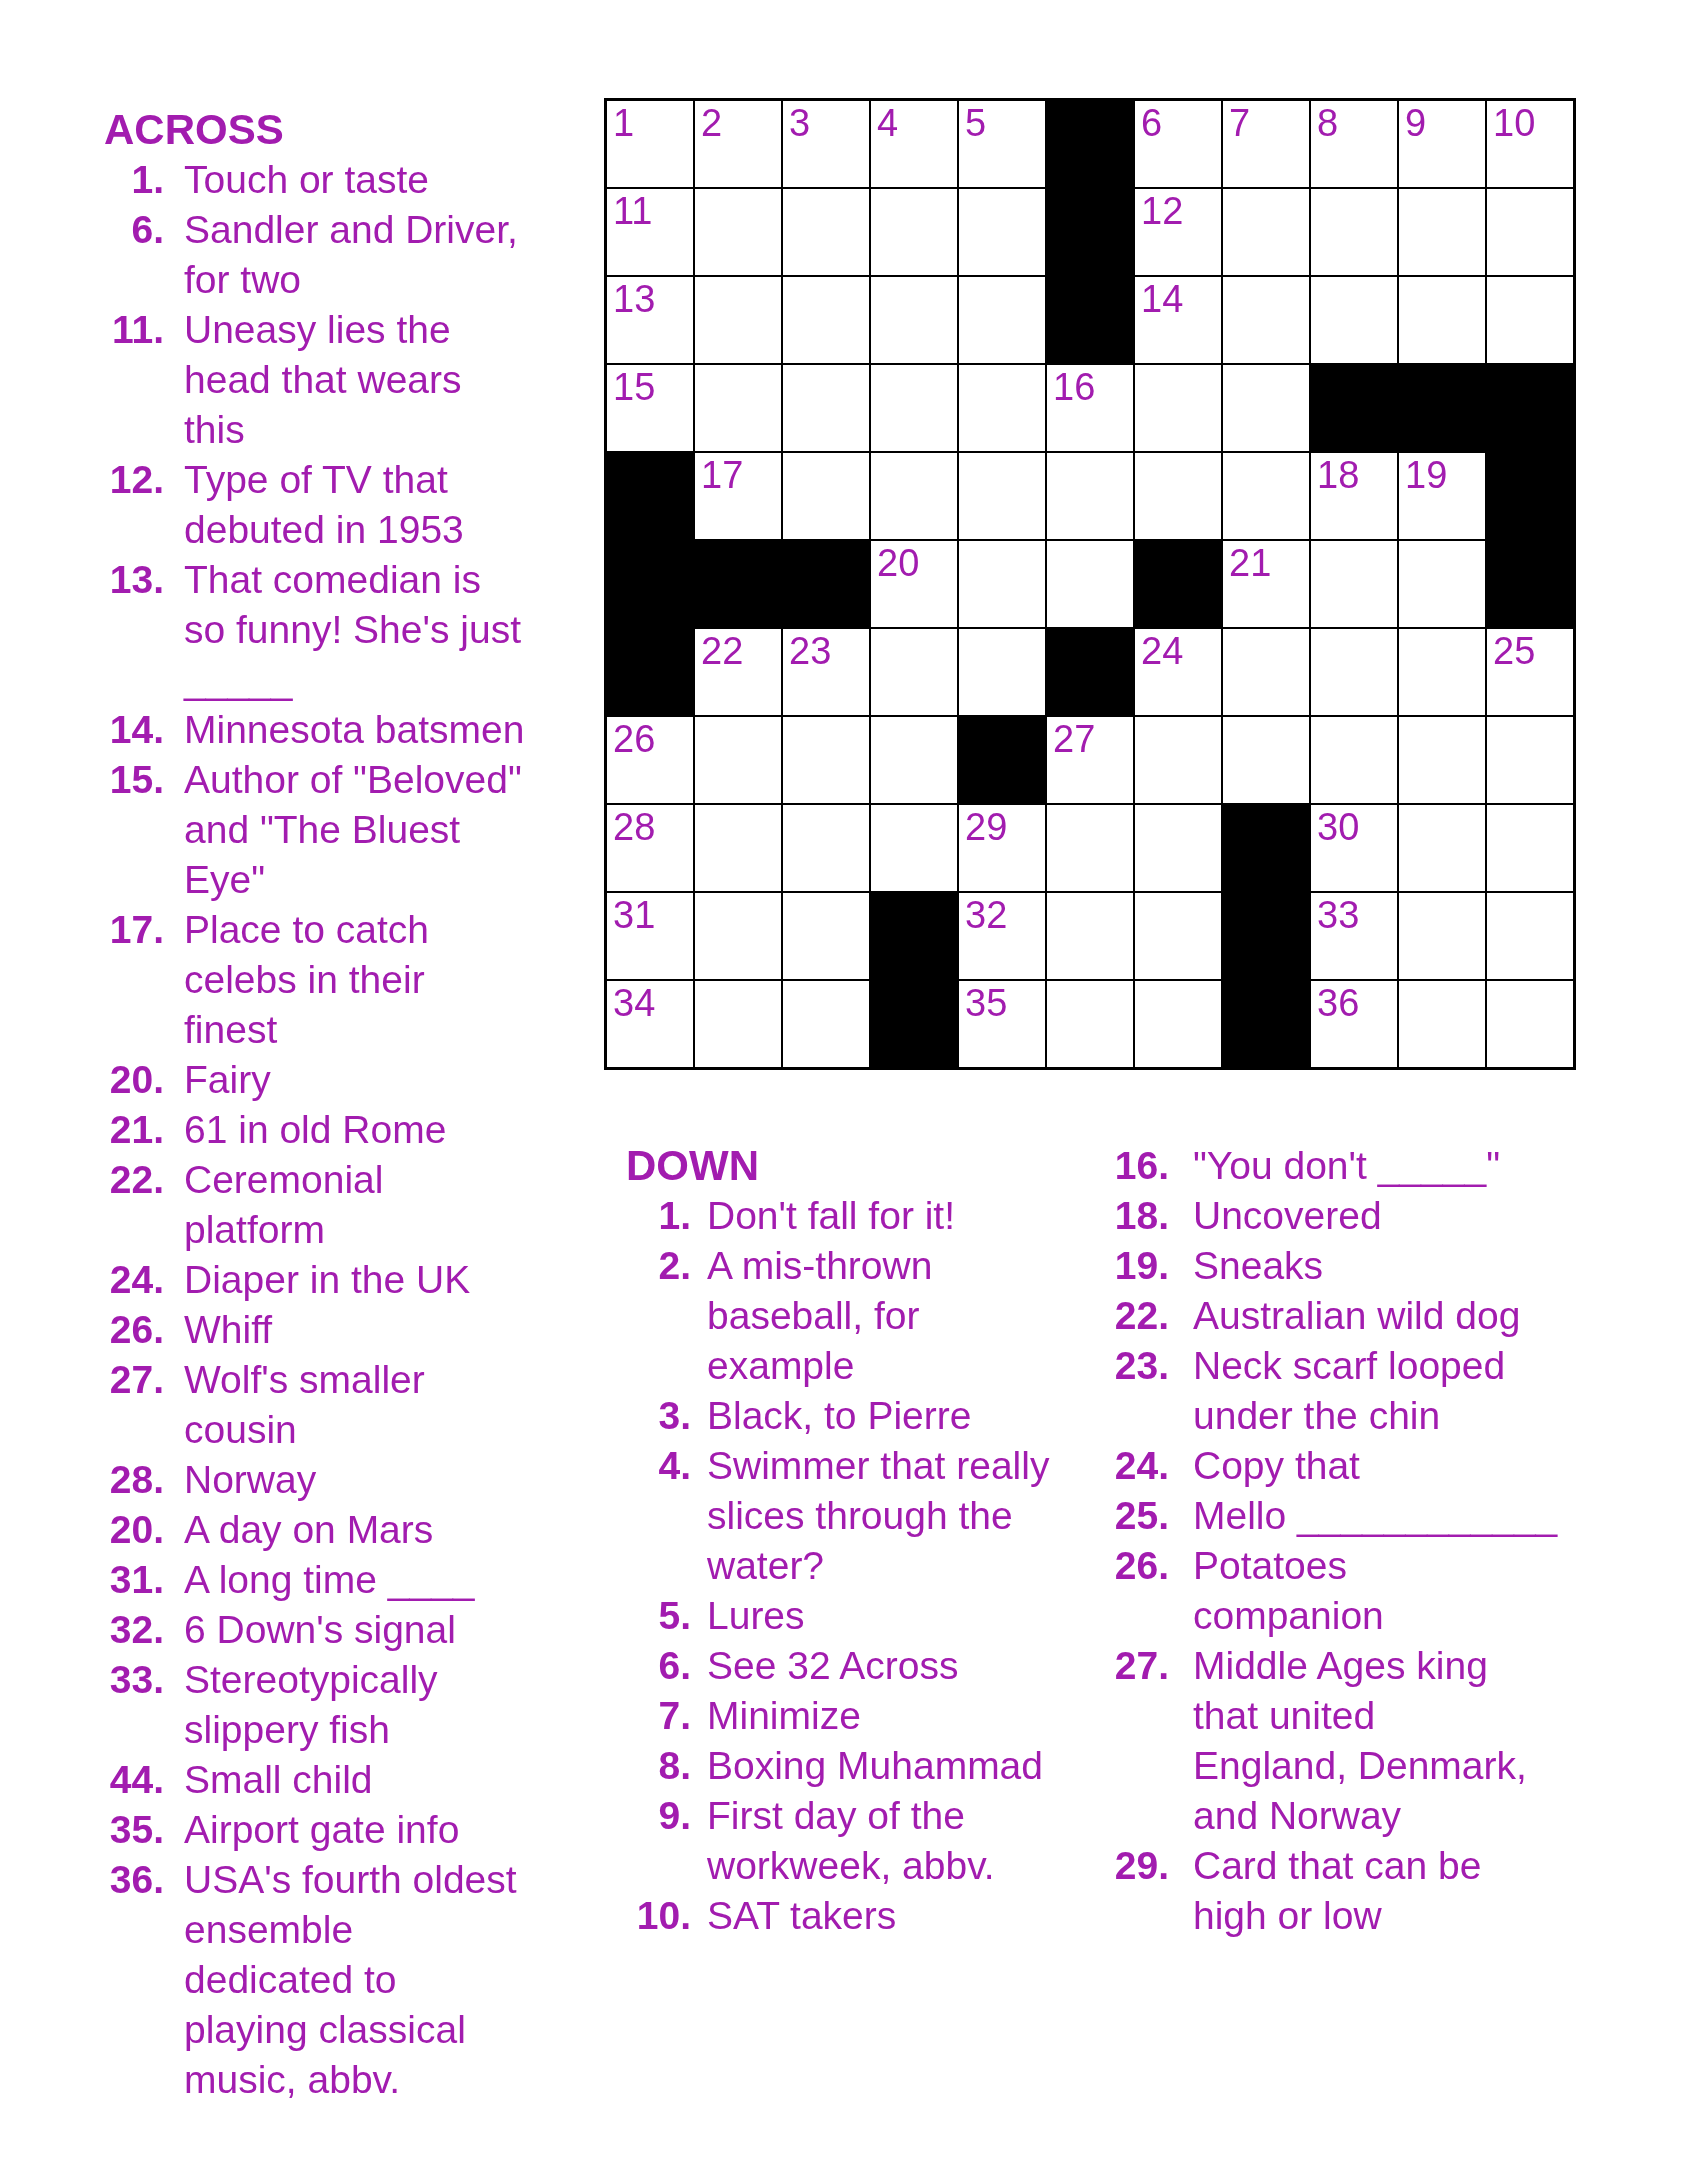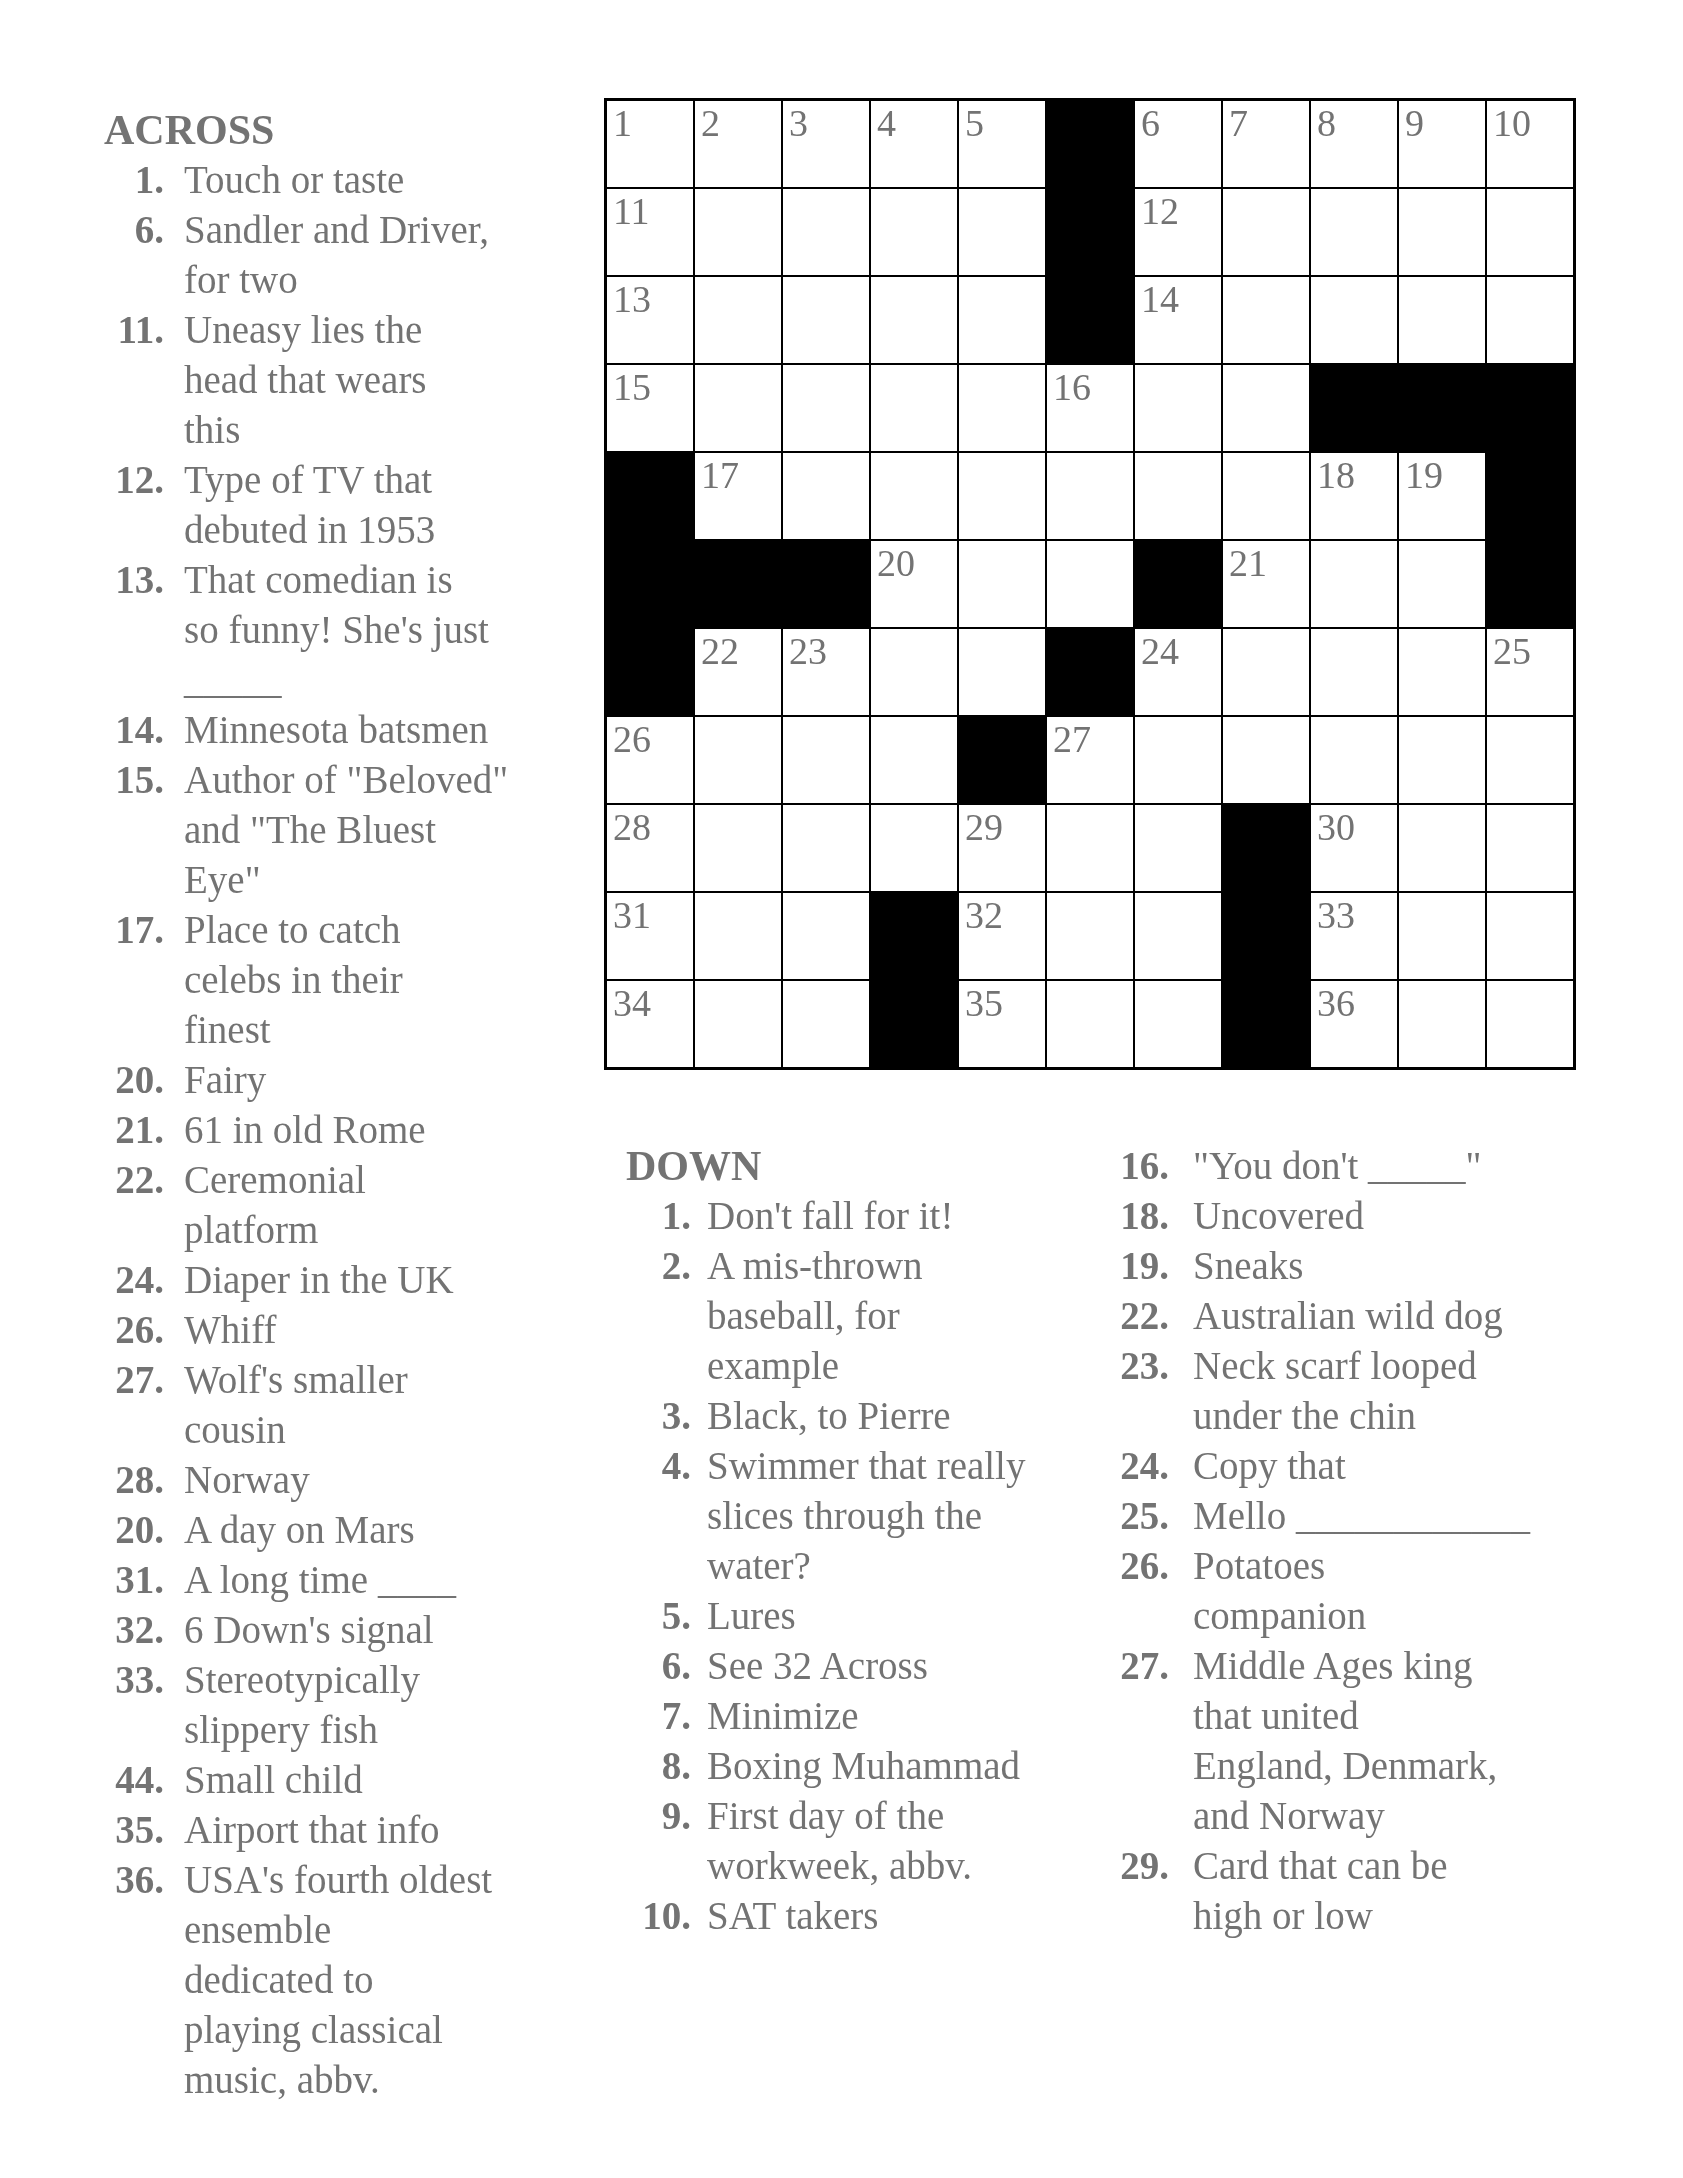--- a/index.html
+++ b/index.html
@@ -5,22 +5,22 @@
   html, body {
     margin: 0;
     padding: 0;
     background: #ffffff;
   }
   .page {
     position: relative;
     width: 1683px;
     height: 2178px;
     background: #ffffff;
-    font-family: Liberation Serif, serif;
-    color: #737373;
+    font-family: Liberation Sans, sans-serif;
+    color: #a21caf;
     overflow: hidden;
   }
 
   
   .section-heading {
     margin: 0;
     font-size: 42px;
     font-weight: bold;
     line-height: 50px;
     letter-spacing: 0px;
@@ -185,21 +185,21 @@
           <span class="clue-num">33.</span>
           <span class="clue-text">Stereotypically
 slippery fish</span>
         </div>
         <div class="clue">
           <span class="clue-num">44.</span>
           <span class="clue-text">Small child</span>
         </div>
         <div class="clue">
           <span class="clue-num">35.</span>
-          <span class="clue-text">Airport that info</span>
+          <span class="clue-text">Airport gate info</span>
         </div>
         <div class="clue">
           <span class="clue-num">36.</span>
           <span class="clue-text">USA's fourth oldest
 ensemble
 dedicated to
 playing classical
 music, abbv.</span>
         </div>
       </div>

